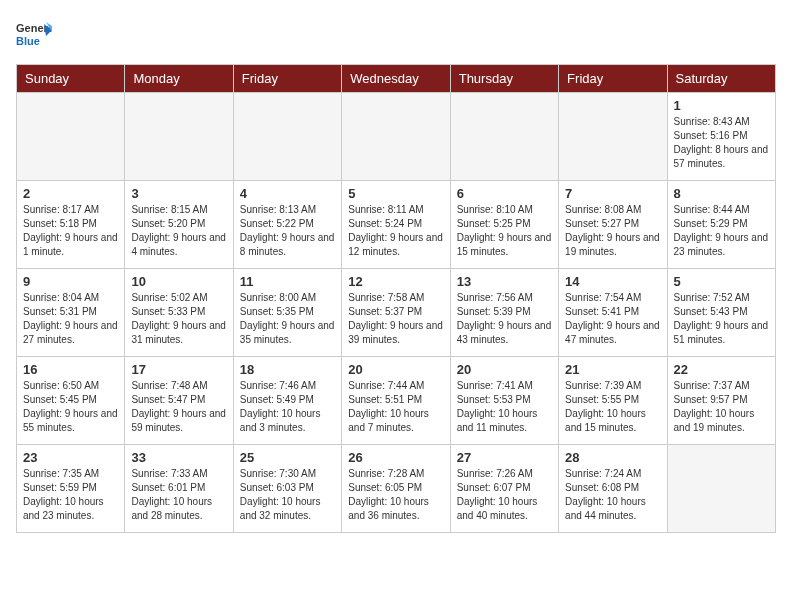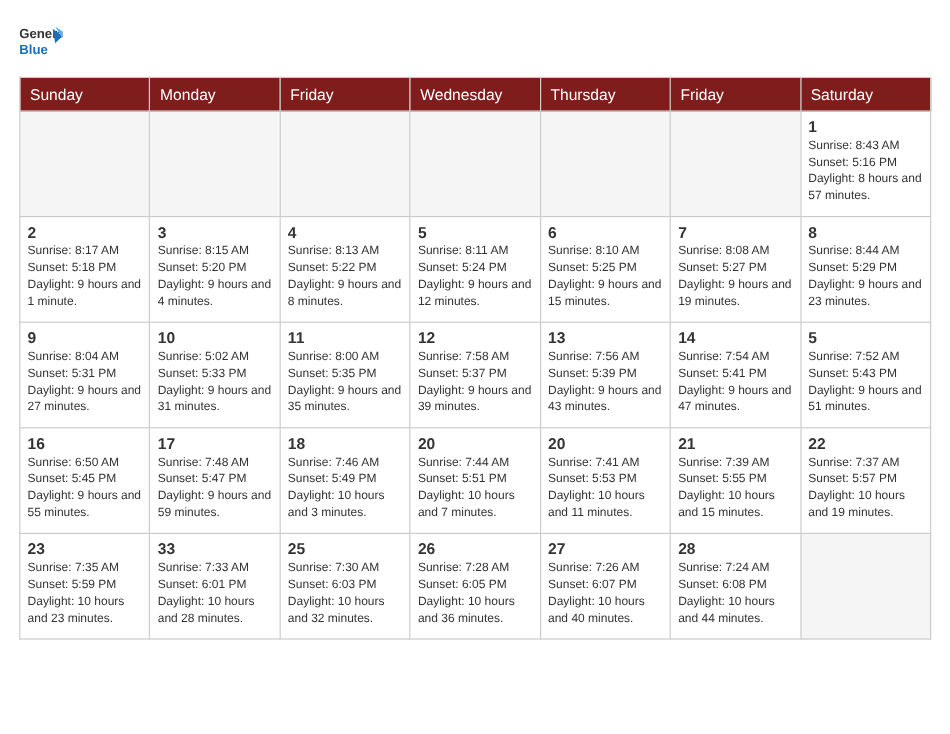--- a/index.html
+++ b/index.html
@@ -241,21 +241,21 @@
         </td>
         <td>
           <span class="day-num">21</span>
           <div class="day-info">Sunrise: 7:39 AM
 Sunset: 5:55 PM
 Daylight: 10 hours and 15 minutes.</div>
         </td>
         <td>
           <span class="day-num">22</span>
           <div class="day-info">Sunrise: 7:37 AM
-Sunset: 5:57 PM
+Sunset: 9:57 PM
 Daylight: 10 hours and 19 minutes.</div>
         </td>
       </tr>
       <tr>
         <td>
           <span class="day-num">23</span>
           <div class="day-info">Sunrise: 7:35 AM
 Sunset: 5:59 PM
 Daylight: 10 hours and 23 minutes.</div>
         </td>

